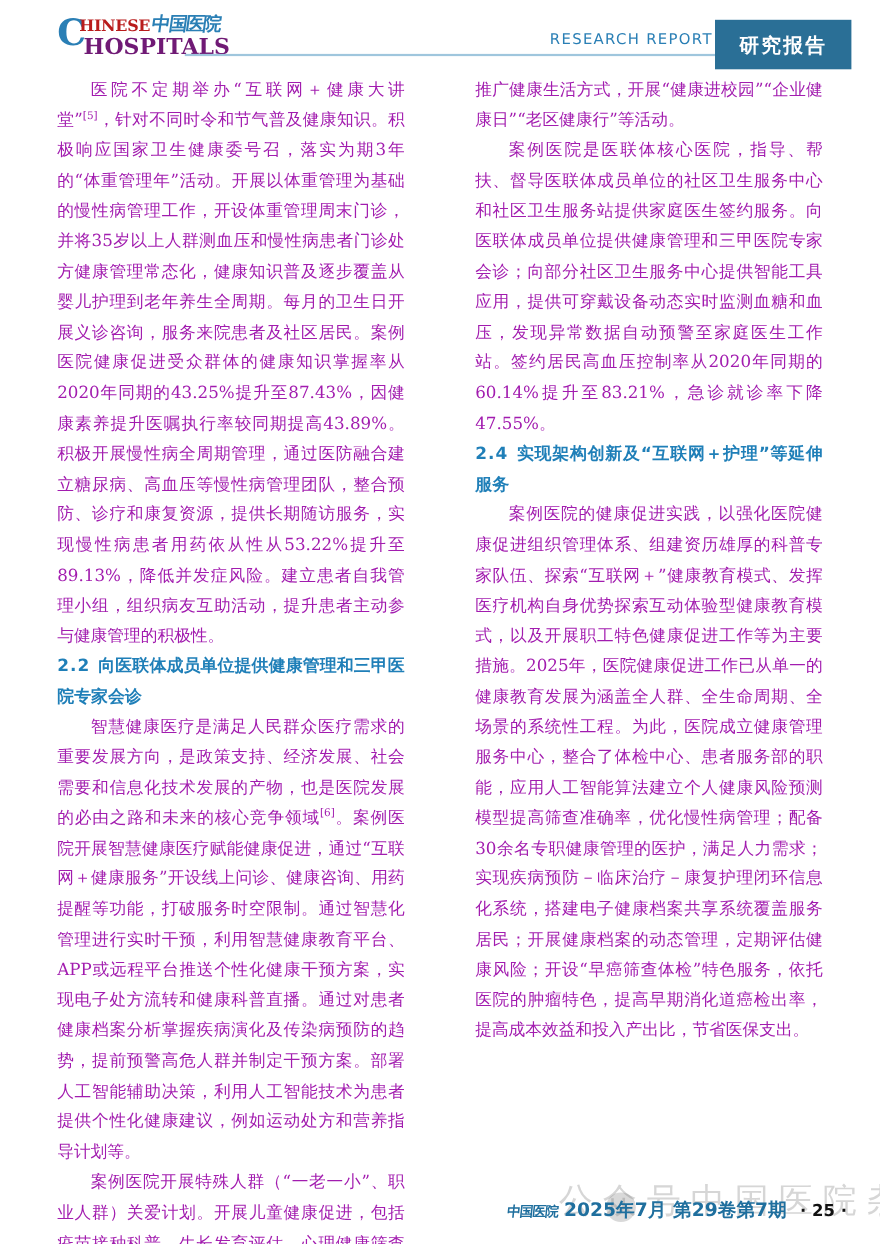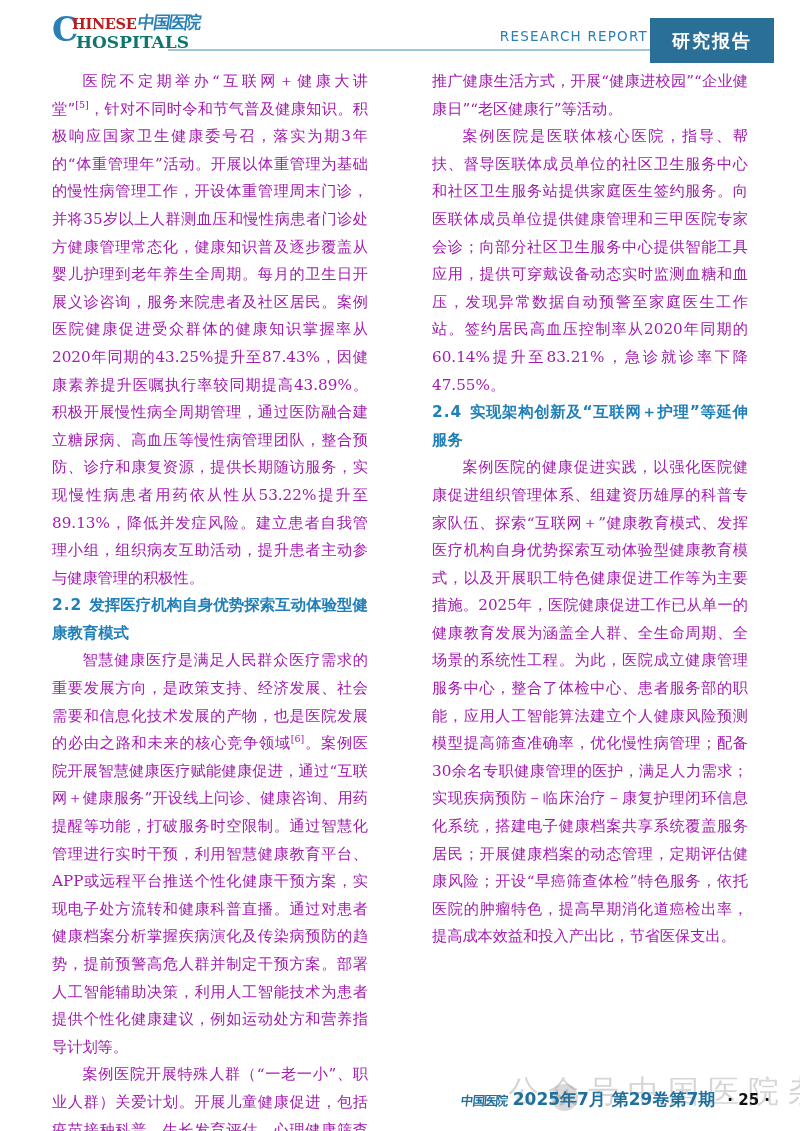--- a/index.html
+++ b/index.html
@@ -71,23 +71,23 @@
     color: #2a7fb5;
     letter-spacing: -1.5px;
     line-height: 19px;
     transform: skewX(-8deg);
   }
   .logo-line2 {
     position: absolute;
     left: 24px;
     top: 20px;
     font-family: "DejaVu Serif", "Liberation Serif", serif;
-    font-size: 17px;
-    font-weight: 700;
-    color: #0f766e;
+    font-size: 20px;
+    font-weight: 700;
+    color: #701a75;
     letter-spacing: 0px;
     line-height: 19px;
   }
 
   .header-rule {
     position: absolute;
     left: 168px;
     top: 49px;
     width: 484px;
     height: 2px;
@@ -257,21 +257,21 @@
 
     <div class="header-tag">研究报告</div>
   </div>
 
   <div class="columns">
 
     <div class="col col-left">
 
       <p class="para"><span>医院不定期举办“互联网＋健康大讲堂”</span><sup class="ref">[5]</sup><span>，针对不同时令和节气普及健康知识。积极响应国家卫生健康委号召，落实为期3年的“体重管理年”活动。开展以体重管理为基础的慢性病管理工作，开设体重管理周末门诊，并将35岁以上人群测血压和慢性病患者门诊处方健康管理常态化，健康知识普及逐步覆盖从婴儿护理到老年养生全周期。每月的卫生日开展义诊咨询，服务来院患者及社区居民。案例医院健康促进受众群体的健康知识掌握率从2020年同期的43.25%提升至87.43%，因健康素养提升医嘱执行率较同期提高43.89%。积极开展慢性病全周期管理，通过医防融合建立糖尿病、高血压等慢性病管理团队，整合预防、诊疗和康复资源，提供长期随访服务，实现慢性病患者用药依从性从53.22%提升至89.13%，降低并发症风险。建立患者自我管理小组，组织病友互助活动，提升患者主动参与健康管理的积极性。</span></p>
 
-      <h3 class="section"><span class="num">2.2</span><span>发挥医疗机构自身优势探索互动体验型健康教育模式</span></h3>
+      <h3 class="section"><span class="num">2.2</span><span>向医联体成员单位提供健康管理和三甲医院专家会诊</span></h3>
 
       <p class="para"><span>智慧健康医疗是满足人民群众医疗需求的重要发展方向，是政策支持、经济发展、社会需要和信息化技术发展的产物，也是医院发展的必由之路和未来的核心竞争领域</span><sup class="ref">[6]</sup><span>。案例医院开展智慧健康医疗赋能健康促进，通过“互联网＋健康服务”开设线上问诊、健康咨询、用药提醒等功能，打破服务时空限制。通过智慧化管理进行实时干预，利用智慧健康教育平台、APP或远程平台推送个性化健康干预方案，实现电子处方流转和健康科普直播。通过对患者健康档案分析掌握疾病演化及传染病预防的趋势，提前预警高危人群并制定干预方案。部署人工智能辅助决策，利用人工智能技术为患者提供个性化健康建议，例如运动处方和营养指导计划等。</span></p>
 
       <p class="para"><span>案例医院开展特殊人群（“一老一小”、职业人群）关爱计划。开展儿童健康促进，包括疫苗接种科普、生长发育评估、心理健康筛查等。开展老年友善服务，设置无障碍设施，提供跌倒预防培训，开展认知障碍早期干预。开展职业人群健康支持，通过正念压力管理课程为医护人员提供心理健康支持，提升职业幸福感</span></p>
 
     </div>
 
     <div class="col col-right">
 
       <p class="para noindent">推广健康生活方式，开展“健康进校园”“企业健康日”“老区健康行”等活动。</p>

